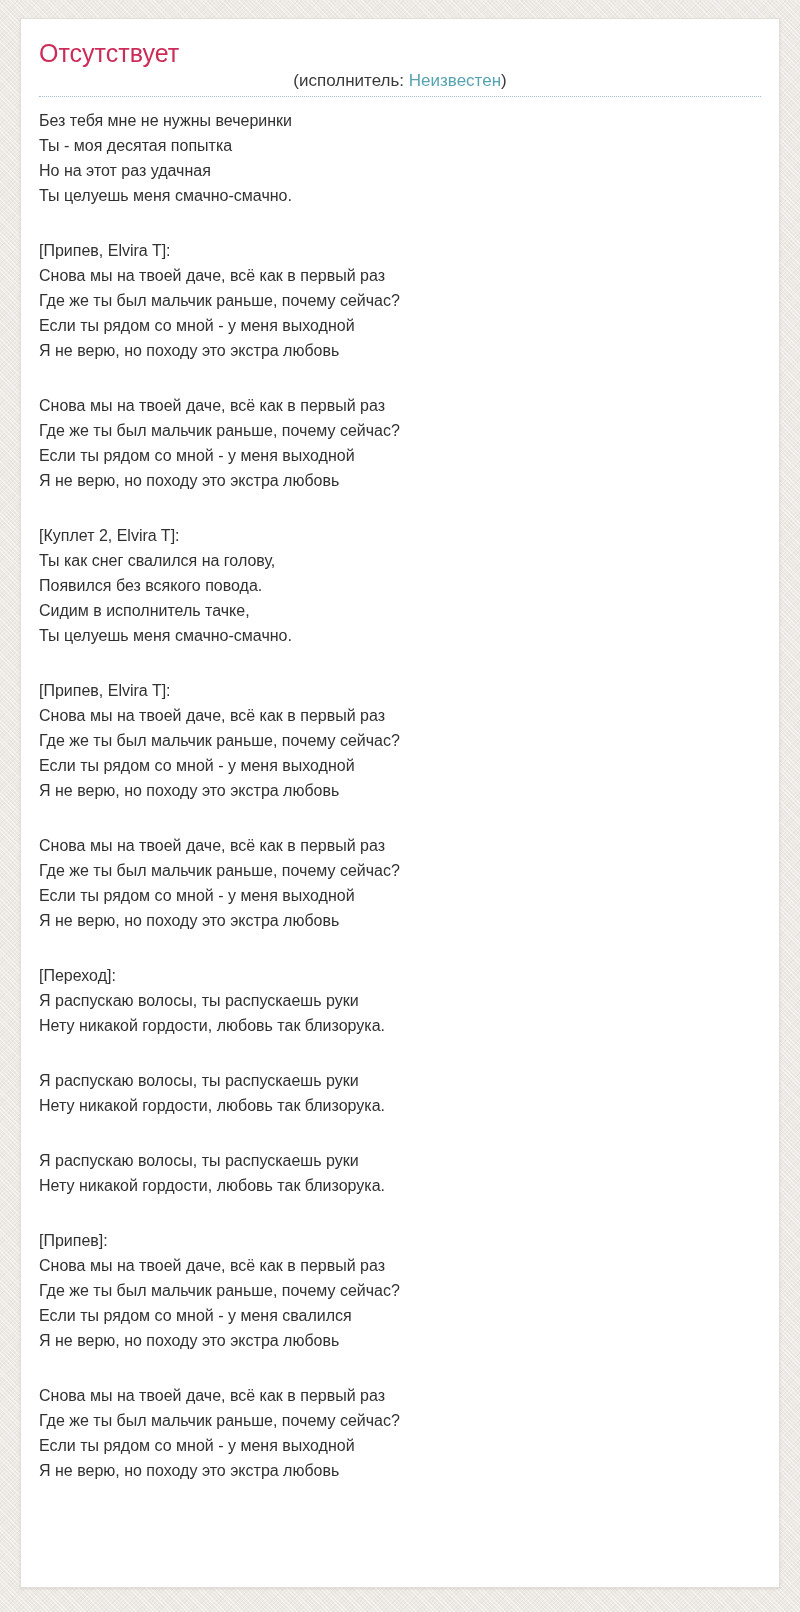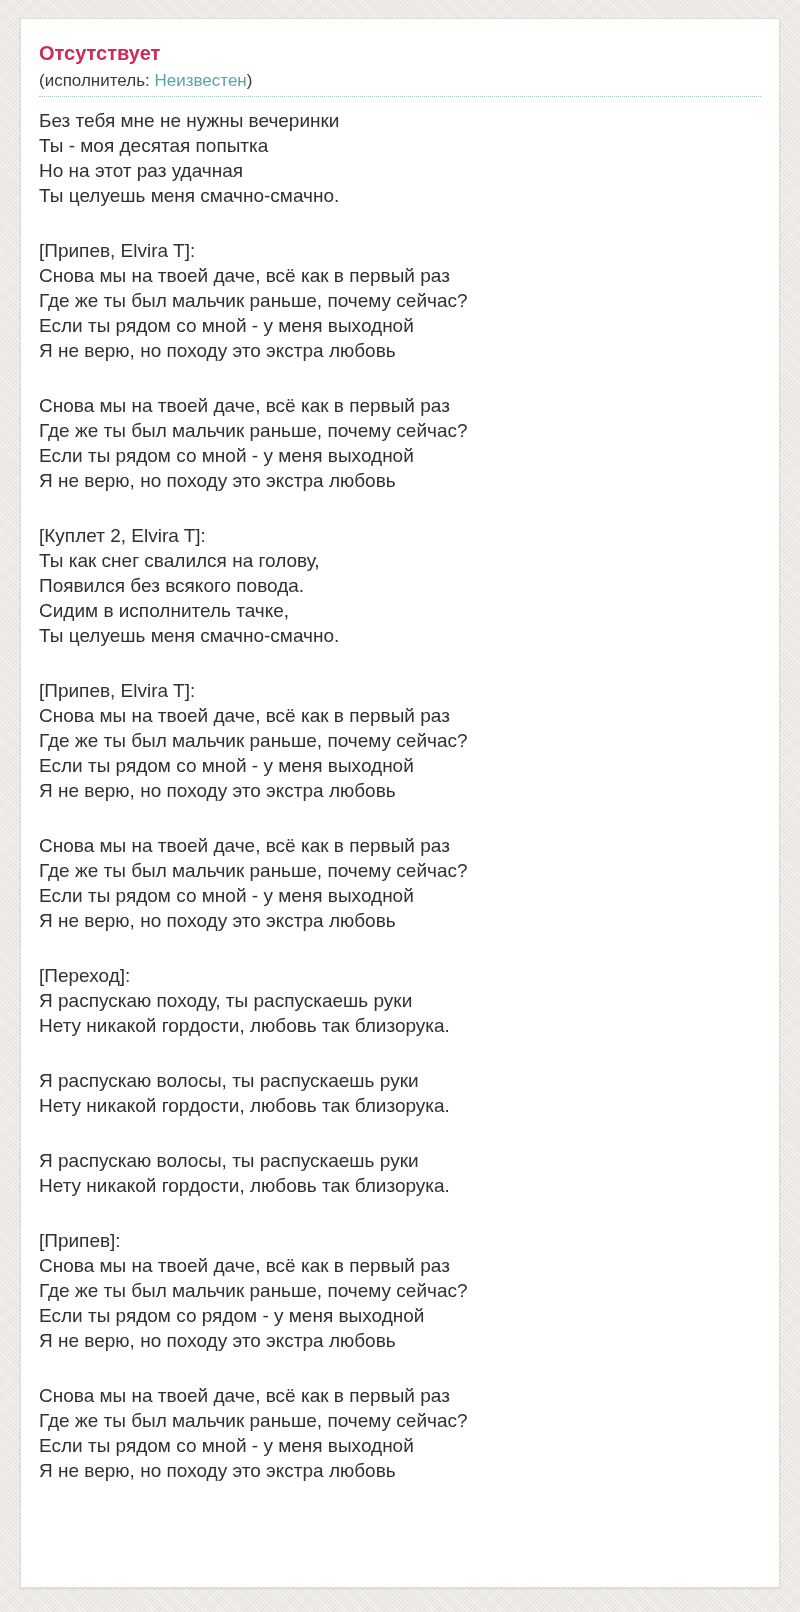--- a/index.html
+++ b/index.html
@@ -22,37 +22,38 @@
     box-shadow: 0 1px 2px rgba(120,115,105,0.18);
     padding: 20px 18px 30px 18px;
   }
   .header {
     border-bottom: 1px dotted var(--dot-color, #a5bfcf);
     padding-bottom: 5px;
     margin-bottom: 11px;
   }
   .song-title {
     margin: 0 0 3px 0;
-    font-size: 20px;
+    font-size: 25px;
     line-height: 28px;
-    font-weight: bold;
+    font-weight: normal;
     color: var(--title-color, #cb2c58);
   }
   .artist-line {
     font-size: 17px;
     line-height: 21px;
     color: #3a3a3a;
+    text-align: center;
   }
   .artist-line a {
     color: var(--link-color, #56a3b1);
     text-decoration: none;
     cursor: pointer;
   }
   .lyrics {
-    font-size: 19px;
+    font-size: 16px;
     line-height: 25px;
     color: #313131;
   }
   .lyrics p {
     margin: 0 0 30px 0;
     white-space: pre-line;
   }
   .lyrics p:last-child { margin-bottom: 0; }
 </style>
 </head>
@@ -86,29 +87,29 @@
       <p>[Припев, Elvira T]:
 Снова мы на твоей даче, всё как в первый раз
 Где же ты был мальчик раньше, почему сейчас?
 Если ты рядом со мной - у меня выходной
 Я не верю, но походу это экстра любовь</p>
       <p>Снова мы на твоей даче, всё как в первый раз
 Где же ты был мальчик раньше, почему сейчас?
 Если ты рядом со мной - у меня выходной
 Я не верю, но походу это экстра любовь</p>
       <p>[Переход]:
-Я распускаю походу, ты распускаешь руки
+Я распускаю волосы, ты распускаешь руки
 Нету никакой гордости, любовь так близорука.</p>
       <p>Я распускаю волосы, ты распускаешь руки
 Нету никакой гордости, любовь так близорука.</p>
       <p>Я распускаю волосы, ты распускаешь руки
 Нету никакой гордости, любовь так близорука.</p>
       <p>[Припев]:
 Снова мы на твоей даче, всё как в первый раз
 Где же ты был мальчик раньше, почему сейчас?
-Если ты рядом со рядом - у меня выходной
+Если ты рядом со мной - у меня свалился
 Я не верю, но походу это экстра любовь</p>
       <p>Снова мы на твоей даче, всё как в первый раз
 Где же ты был мальчик раньше, почему сейчас?
 Если ты рядом со мной - у меня выходной
 Я не верю, но походу это экстра любовь</p>
     </div>
 </div>
 
 </body></html>

